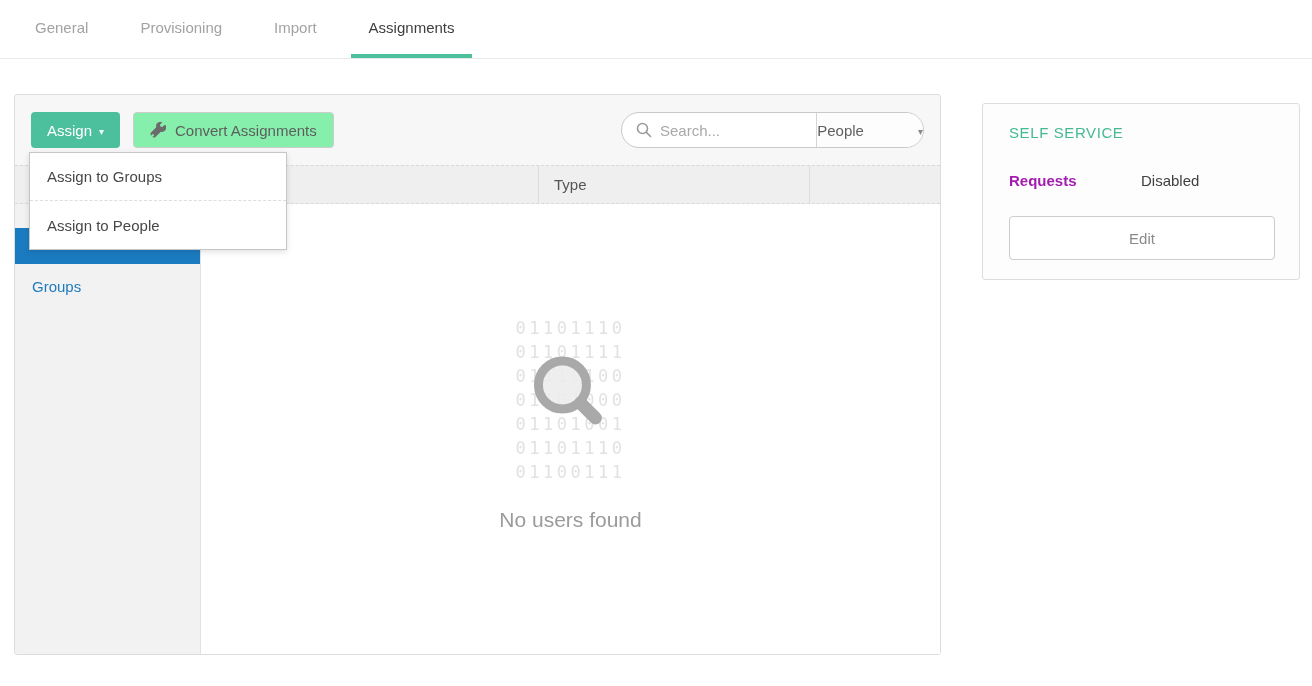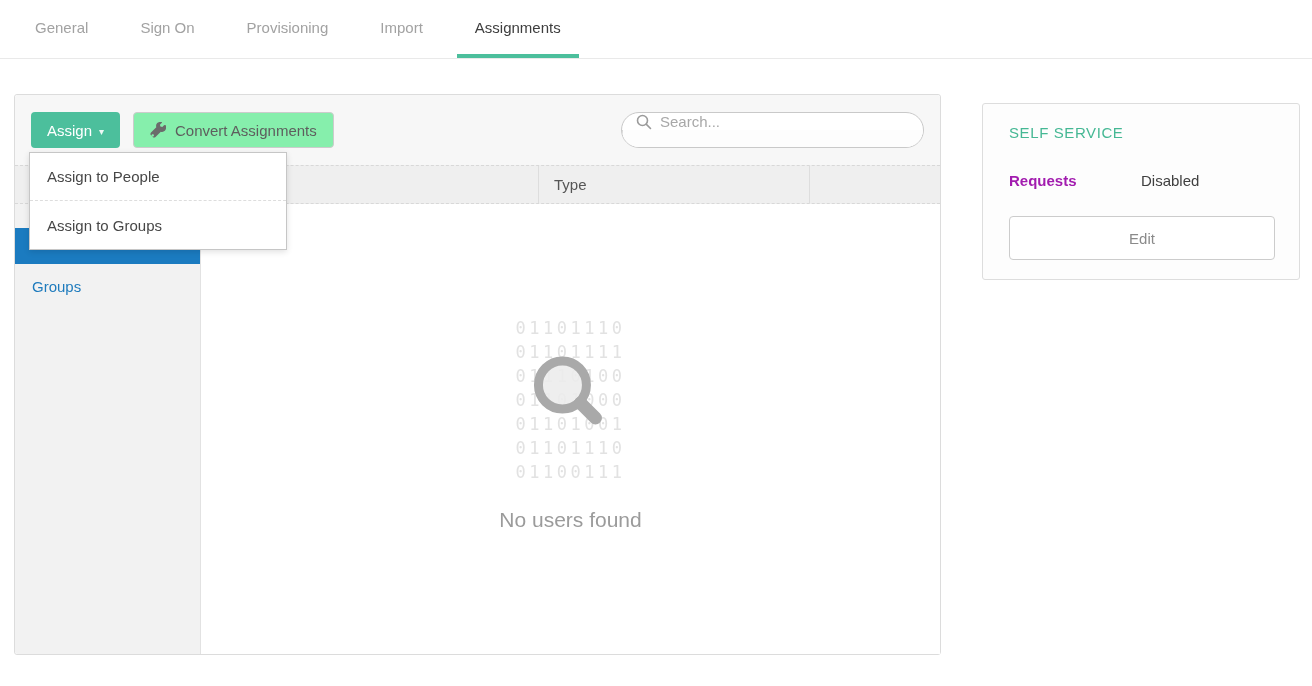--- a/index.html
+++ b/index.html
@@ -52,21 +52,21 @@
   .btn-assign .caret { font-size: 10px; margin-left: 7px; opacity: .9; padding-top: 2px; }
   .btn-convert {
     position: absolute; left: 118px; top: 17px; padding: 0 16px;
     background: #86efac; border-color: #cccccc; color: #5e5e5e;
   }
   .btn-convert svg { margin-right: 9px; }
 
   .search-group {
     position: absolute; right: 16px; top: 17px; width: 303px; height: 36px;
     border: 1px solid #c9c9c9; border-radius: 18px; background: #ffffff;
-    display: flex; overflow: hidden; flex-direction: column;
+    display: flex; overflow: hidden;
   }
   .search-section {
     flex: 1; display: flex; align-items: center; padding-left: 14px;
   }
   .search-section svg { flex: 0 0 auto; margin-right: 8px; }
   .search-section input {
     border: none; outline: none; background: transparent;
     font-family: "Liberation Sans", sans-serif;
     font-size: 15px; color: #777; width: 100%;
   }
@@ -142,21 +142,20 @@
     background: #ffffff; border: 1px solid #cccccc; border-radius: 4px;
     font-size: 15px; color: #8a8a8a; font-family: "Liberation Sans", sans-serif;
     cursor: pointer;
   }
 </style>
 </head>
 <body>
 
 <div class="tabbar">
   <div class="tab">General</div>
-  <div class="tab">Sign On</div>
   <div class="tab">Provisioning</div>
   <div class="tab">Import</div>
   <div class="tab active">Assignments</div>
 </div>
 
 <div class="panel-main">
 
   <div class="toolbar">
     <div class="btn btn-assign">
       <span>Assign</span>
@@ -212,22 +211,22 @@
             <line x1="51" y1="51" x2="66" y2="66" stroke="#a9a9a9" stroke-width="13" stroke-linecap="round"></line>
           </svg>
         </div>
         <div class="empty-msg">No users found</div>
       </div>
     </div>
   </div>
 </div>
 
 <div class="assign-menu">
+  <div class="assign-menu-item">Assign to Groups</div>
   <div class="assign-menu-item">Assign to People</div>
-  <div class="assign-menu-item">Assign to Groups</div>
 </div>
 
 <div class="panel-self">
   <div class="self-title">SELF SERVICE</div>
   <div class="self-row">
     <span class="self-label">Requests</span>
     <span class="self-value">Disabled</span>
   </div>
   <button class="btn-edit">Edit</button>
 </div>

